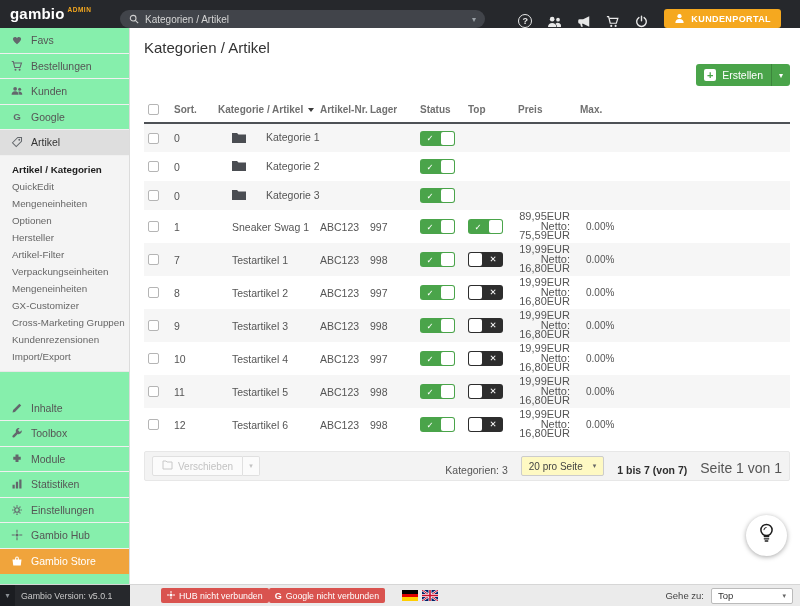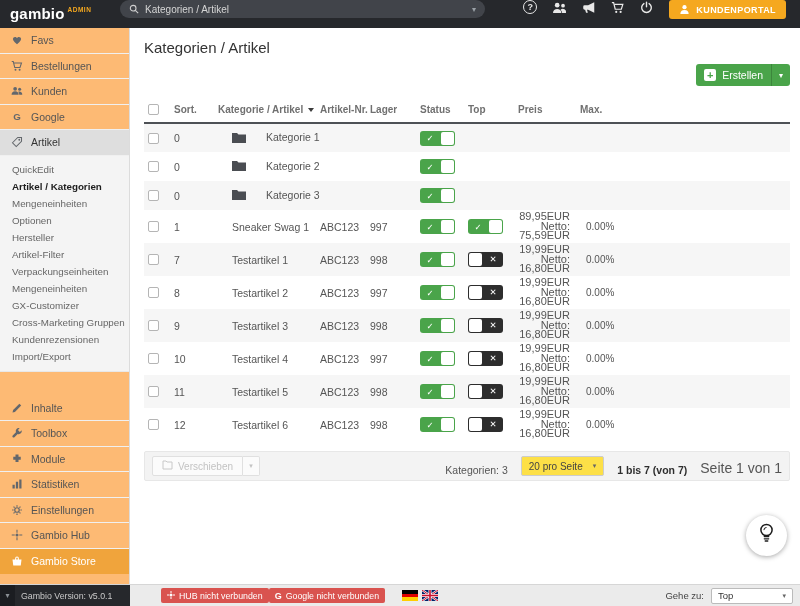--- a/index.html
+++ b/index.html
@@ -2,38 +2,38 @@
 <html><head>
 <meta charset="utf-8">
 <style>
   *{box-sizing:border-box;margin:0;padding:0}
   html,body{width:800px;height:606px;overflow:hidden;background:#fff;
     font-family:"Liberation Sans",sans-serif}
   body{position:relative}
 
   
   .topbar{position:absolute;top:0;left:0;right:0;height:28px;background:#26282c;
-    display:flex;align-items:flex-start;z-index:20}
+    display:flex;align-items:flex-end;z-index:20}
   .logo{margin-left:10px;width:110px;display:flex;align-items:flex-start;gap:3px}
   .logo-text{color:#fff;font-weight:bold;font-size:15px;line-height:28px;letter-spacing:.2px}
   .logo-admin{color:#f5a81f;font-size:6.5px;font-weight:bold;margin-top:6px;letter-spacing:.5px}
   .searchbar{width:365px;height:18px;background:#41444a;border-radius:9px;display:flex;
     align-items:center;padding:0 9px;gap:6px;cursor:text}
   .s-text{color:#d5d5d5;font-size:10px;flex:1;white-space:nowrap;overflow:hidden}
   .s-caret{color:#9aa0a6;font-size:8px}
   .top-icons{display:flex;align-items:center;gap:15px;margin-left:auto;margin-right:16px}
   .ticon{display:inline-flex;align-items:center;justify-content:center;cursor:pointer}
   .qmark{width:14px;height:14px;border:1.3px solid #e8e8e8;border-radius:50%;
     font-size:9px;font-weight:bold;color:#e8e8e8}
   .kundenportal{display:flex;align-items:center;gap:6px;height:19px;background:#f5a81f;
     border:none;border-radius:3px;color:#fff;font-weight:bold;font-size:9px;
-    letter-spacing:.4px;padding:0 10px;margin-right:14px;font-family:inherit;cursor:pointer}
+    letter-spacing:.4px;padding:0 10px;margin-right:19px;font-family:inherit;cursor:pointer}
 
   
-  .sidebar{position:absolute;top:28px;left:0;bottom:22px;width:130px;background:#fdba74;
+  .sidebar{position:absolute;top:28px;left:0;bottom:22px;width:130px;background:#86efac;
     border-right:1px solid #dcdcdc;overflow:hidden}
   .side-item{height:25.5px;display:flex;align-items:center;gap:8px;padding-left:10px;
     border-bottom:1px solid #f0f0f0;font-size:10.5px;color:#555;cursor:pointer;white-space:nowrap}
   .side-icon{width:13px;color:#63676c;display:inline-flex;justify-content:center;flex-shrink:0}
   .side-item.active{background:#dedede;color:#333}
   .side-item.highlight{background:#f0a43c;color:#fff;border-bottom-color:#f0a43c}
   .side-item.highlight .side-icon{color:#fff}
   .submenu{background:#f4f4f4;border-bottom:1px solid #e8e8e8;padding:5px 0 6px}
   .sub-item{height:17px;line-height:17px;padding-left:12px;font-size:9.8px;color:#666;
     white-space:nowrap;cursor:pointer}
@@ -79,21 +79,21 @@
   
   .grid-footer{margin:10px 10px 0 14px;width:646px;height:30px;background:#f3f3f3;
     border:1px solid #e7e7e7;border-radius:2px;display:flex;align-items:center;padding:0 7px}
   .btn-move-group{display:flex}
   .btn-move{display:flex;align-items:center;gap:5px;height:20px;padding:0 9px;background:#fbfbfb;
     border:1px solid #e0e0e0;border-radius:2px 0 0 2px;color:#c3c3c3;font-size:10px;font-family:inherit}
   .btn-move-caret{width:17px;height:20px;background:#fbfbfb;border:1px solid #e0e0e0;border-left:none;
     border-radius:0 2px 2px 0;color:#c3c3c3;font-size:7px;font-family:inherit}
   .foot-right{margin-left:auto;display:flex;align-items:flex-end;gap:13px}
   .cat-count{font-size:10.5px;color:#555}
-  .select{display:flex;align-items:center;gap:10px;height:20px;background:#fde047;border:1px solid #ccc;
+  .select{display:flex;align-items:center;gap:10px;height:20px;background:#fef9c3;border:1px solid #ccc;
     border-radius:2px;padding:0 7px;font-size:10px;color:#444;cursor:pointer}
   .sel-caret{font-size:7px;color:#666}
   .range{font-size:10.5px;color:#2e2e2e;font-weight:bold}
   .pageinfo{font-size:14px;color:#555}
 
   .bulb-btn{position:absolute;right:13px;bottom:28px;width:41px;height:41px;border-radius:50%;
     background:#fff;box-shadow:0 1px 5px rgba(0,0,0,.35);display:flex;align-items:center;
     justify-content:center;cursor:pointer}
 
   
@@ -218,22 +218,22 @@
         <span class="side-icon">
           <svg viewBox="0 0 16 16" width="12" height="12">
             <path fill="none" stroke="currentColor" stroke-width="1.4" d="M2 9 9 2h5v5l-7 7z"></path>
             <circle cx="11" cy="5" r="1.2" fill="currentColor"></circle>
           </svg>
         </span>
         <span class="side-label">Artikel</span>
       </div>
     </div>
   <div class="submenu">
+      <div class="sub-item active">Artikel / Kategorien</div>
       <div class="sub-item">QuickEdit</div>
-      <div class="sub-item active">Artikel / Kategorien</div>
       <div class="sub-item">Mengeneinheiten</div>
       <div class="sub-item">Optionen</div>
       <div class="sub-item">Hersteller</div>
       <div class="sub-item">Artikel-Filter</div>
       <div class="sub-item">Verpackungseinheiten</div>
       <div class="sub-item">Mengeneinheiten</div>
       <div class="sub-item">GX-Customizer</div>
       <div class="sub-item">Cross-Marketing Gruppen</div>
       <div class="sub-item">Kundenrezensionen</div>
       <div class="sub-item">Import/Export</div>

